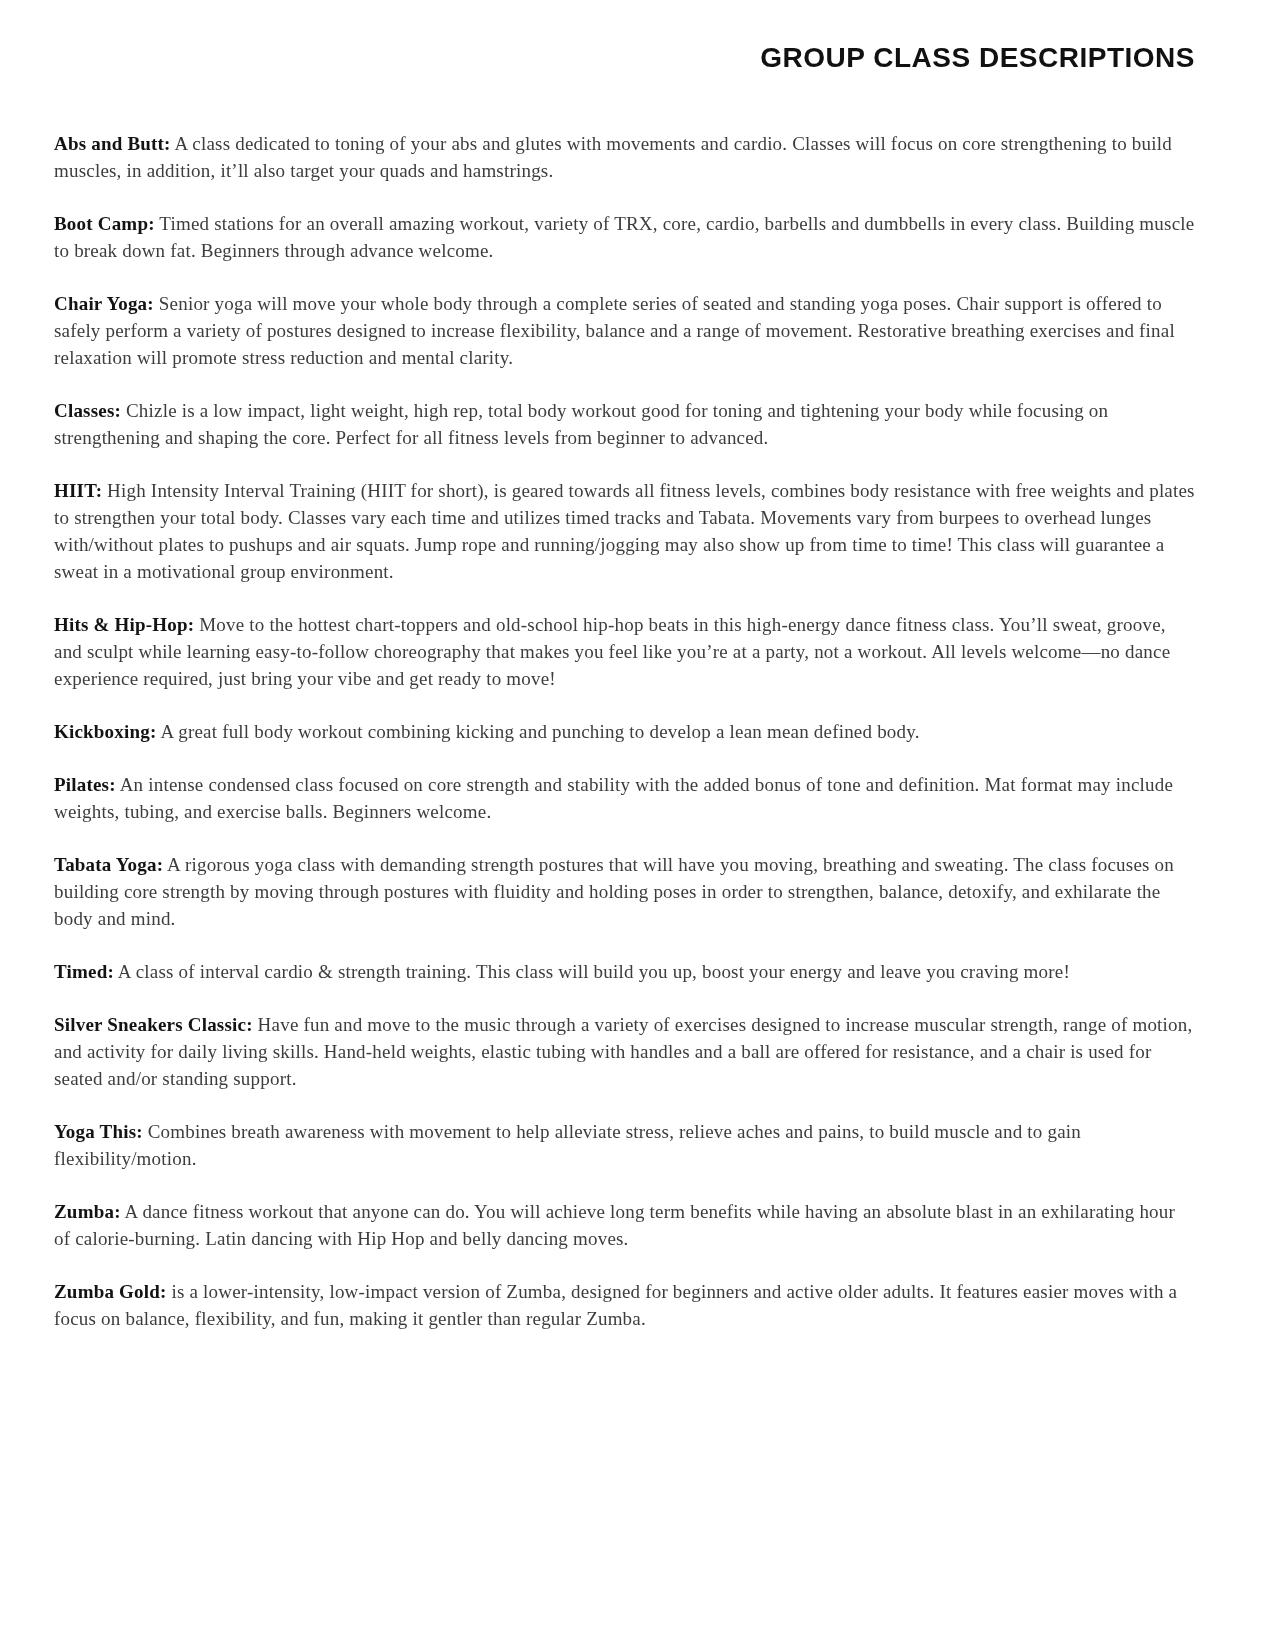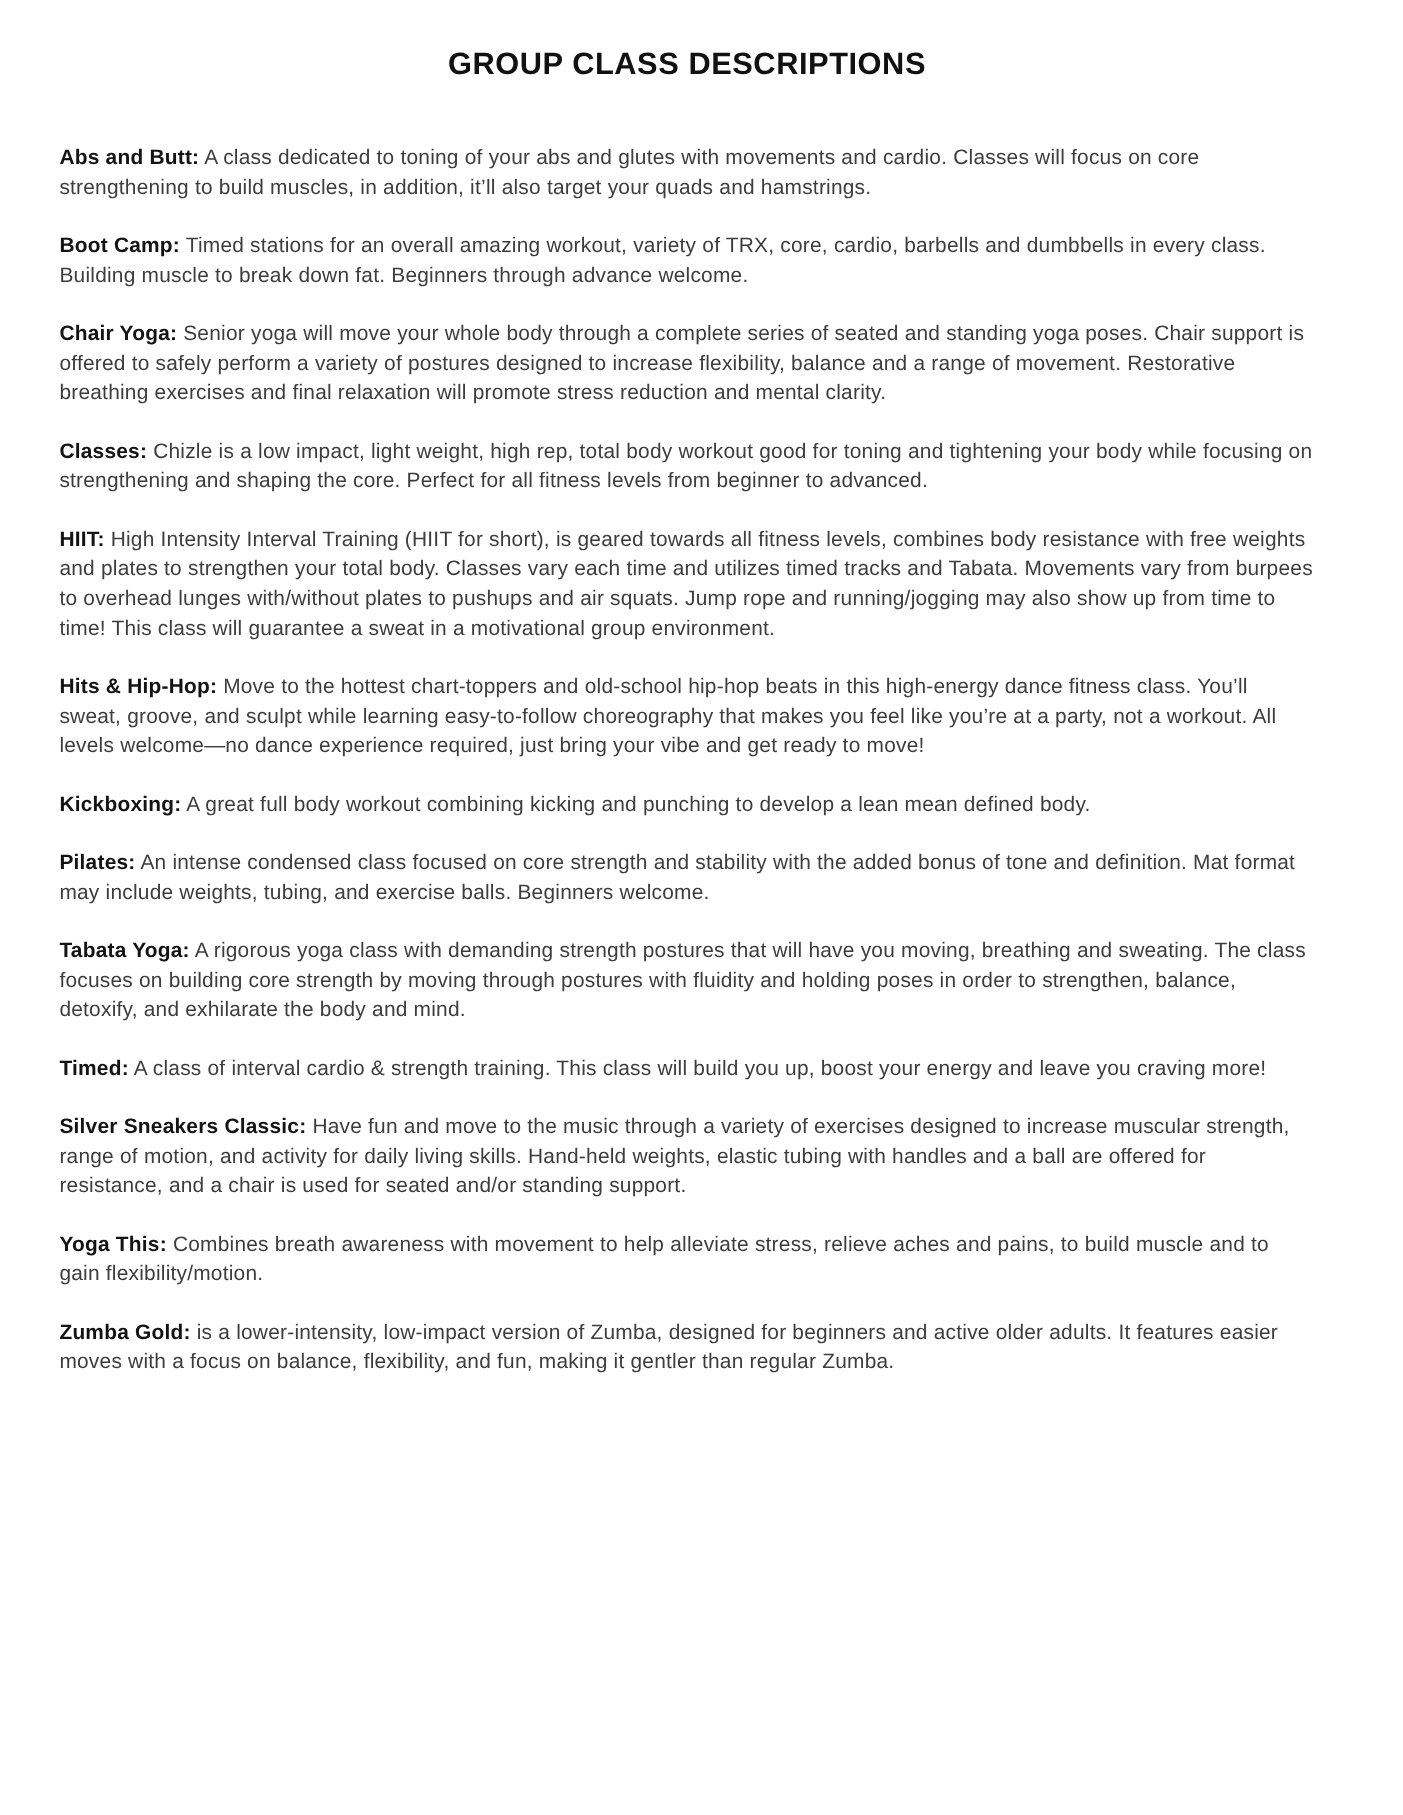--- a/index.html
+++ b/index.html
@@ -13,34 +13,35 @@
     color: #3d3d3d;
     overflow: hidden;
   }
   .page {
     width: 1275px;
     height: 1650px;
     padding: 42px 80px 40px 54px;
     background: #ffffff;
   }
   h1.doc-title {
-    text-align: center;
+    text-align: right;
     font-size: 28px;
     font-weight: 700;
     letter-spacing: 0.5px;
     color: #111111;
     margin-bottom: 56px;
     padding-right: 0;
   }
   .class-list p {
     font-size: 19px;
     line-height: 27px;
     letter-spacing: 0.2px;
     margin-bottom: 26px;
     color: #3d3d3d;
+    font-family: Liberation Serif, serif;
   }
   .class-list p strong {
     font-weight: 700;
     color: #131313;
   }
 </style>
 </head>
 <body>
 
 <main class="page">
@@ -66,16 +67,17 @@
   <p><strong>Tabata Yoga:</strong><span> A rigorous yoga class with demanding strength postures that will have you moving, breathing and sweating. The class focuses on building core strength by moving through postures with fluidity and holding poses in order to strengthen, balance, detoxify, and exhilarate the body and mind.</span></p>
 
 
   <p><strong>Timed:</strong><span> A class of interval cardio &amp; strength training. This class will build you up, boost your energy and leave you craving more!</span></p>
 
   <p><strong>Silver Sneakers Classic:</strong><span> Have fun and move to the music through a variety of exercises designed to increase muscular strength, range of motion, and activity for daily living skills. Hand-held weights, elastic tubing with handles and a ball are offered for resistance, and a chair is used for seated and/or standing support.</span></p>
 
 
   <p><strong>Yoga This:</strong><span> Combines breath awareness with movement to help alleviate stress, relieve aches and pains, to build muscle and to gain flexibility/motion.</span></p>
 
+  <p><strong>Zumba:</strong><span> A dance fitness workout that anyone can do. You will achieve long term benefits while having an absolute blast in an exhilarating hour of calorie-burning. Latin dancing with Hip Hop and belly dancing moves.</span></p>
 
   <p><strong>Zumba Gold:</strong><span> is a lower-intensity, low-impact version of Zumba, designed for beginners and active older adults. It features easier moves with a focus on balance, flexibility, and fun, making it gentler than regular Zumba.</span></p>
 </section>
 </main>
 
 </body></html>

